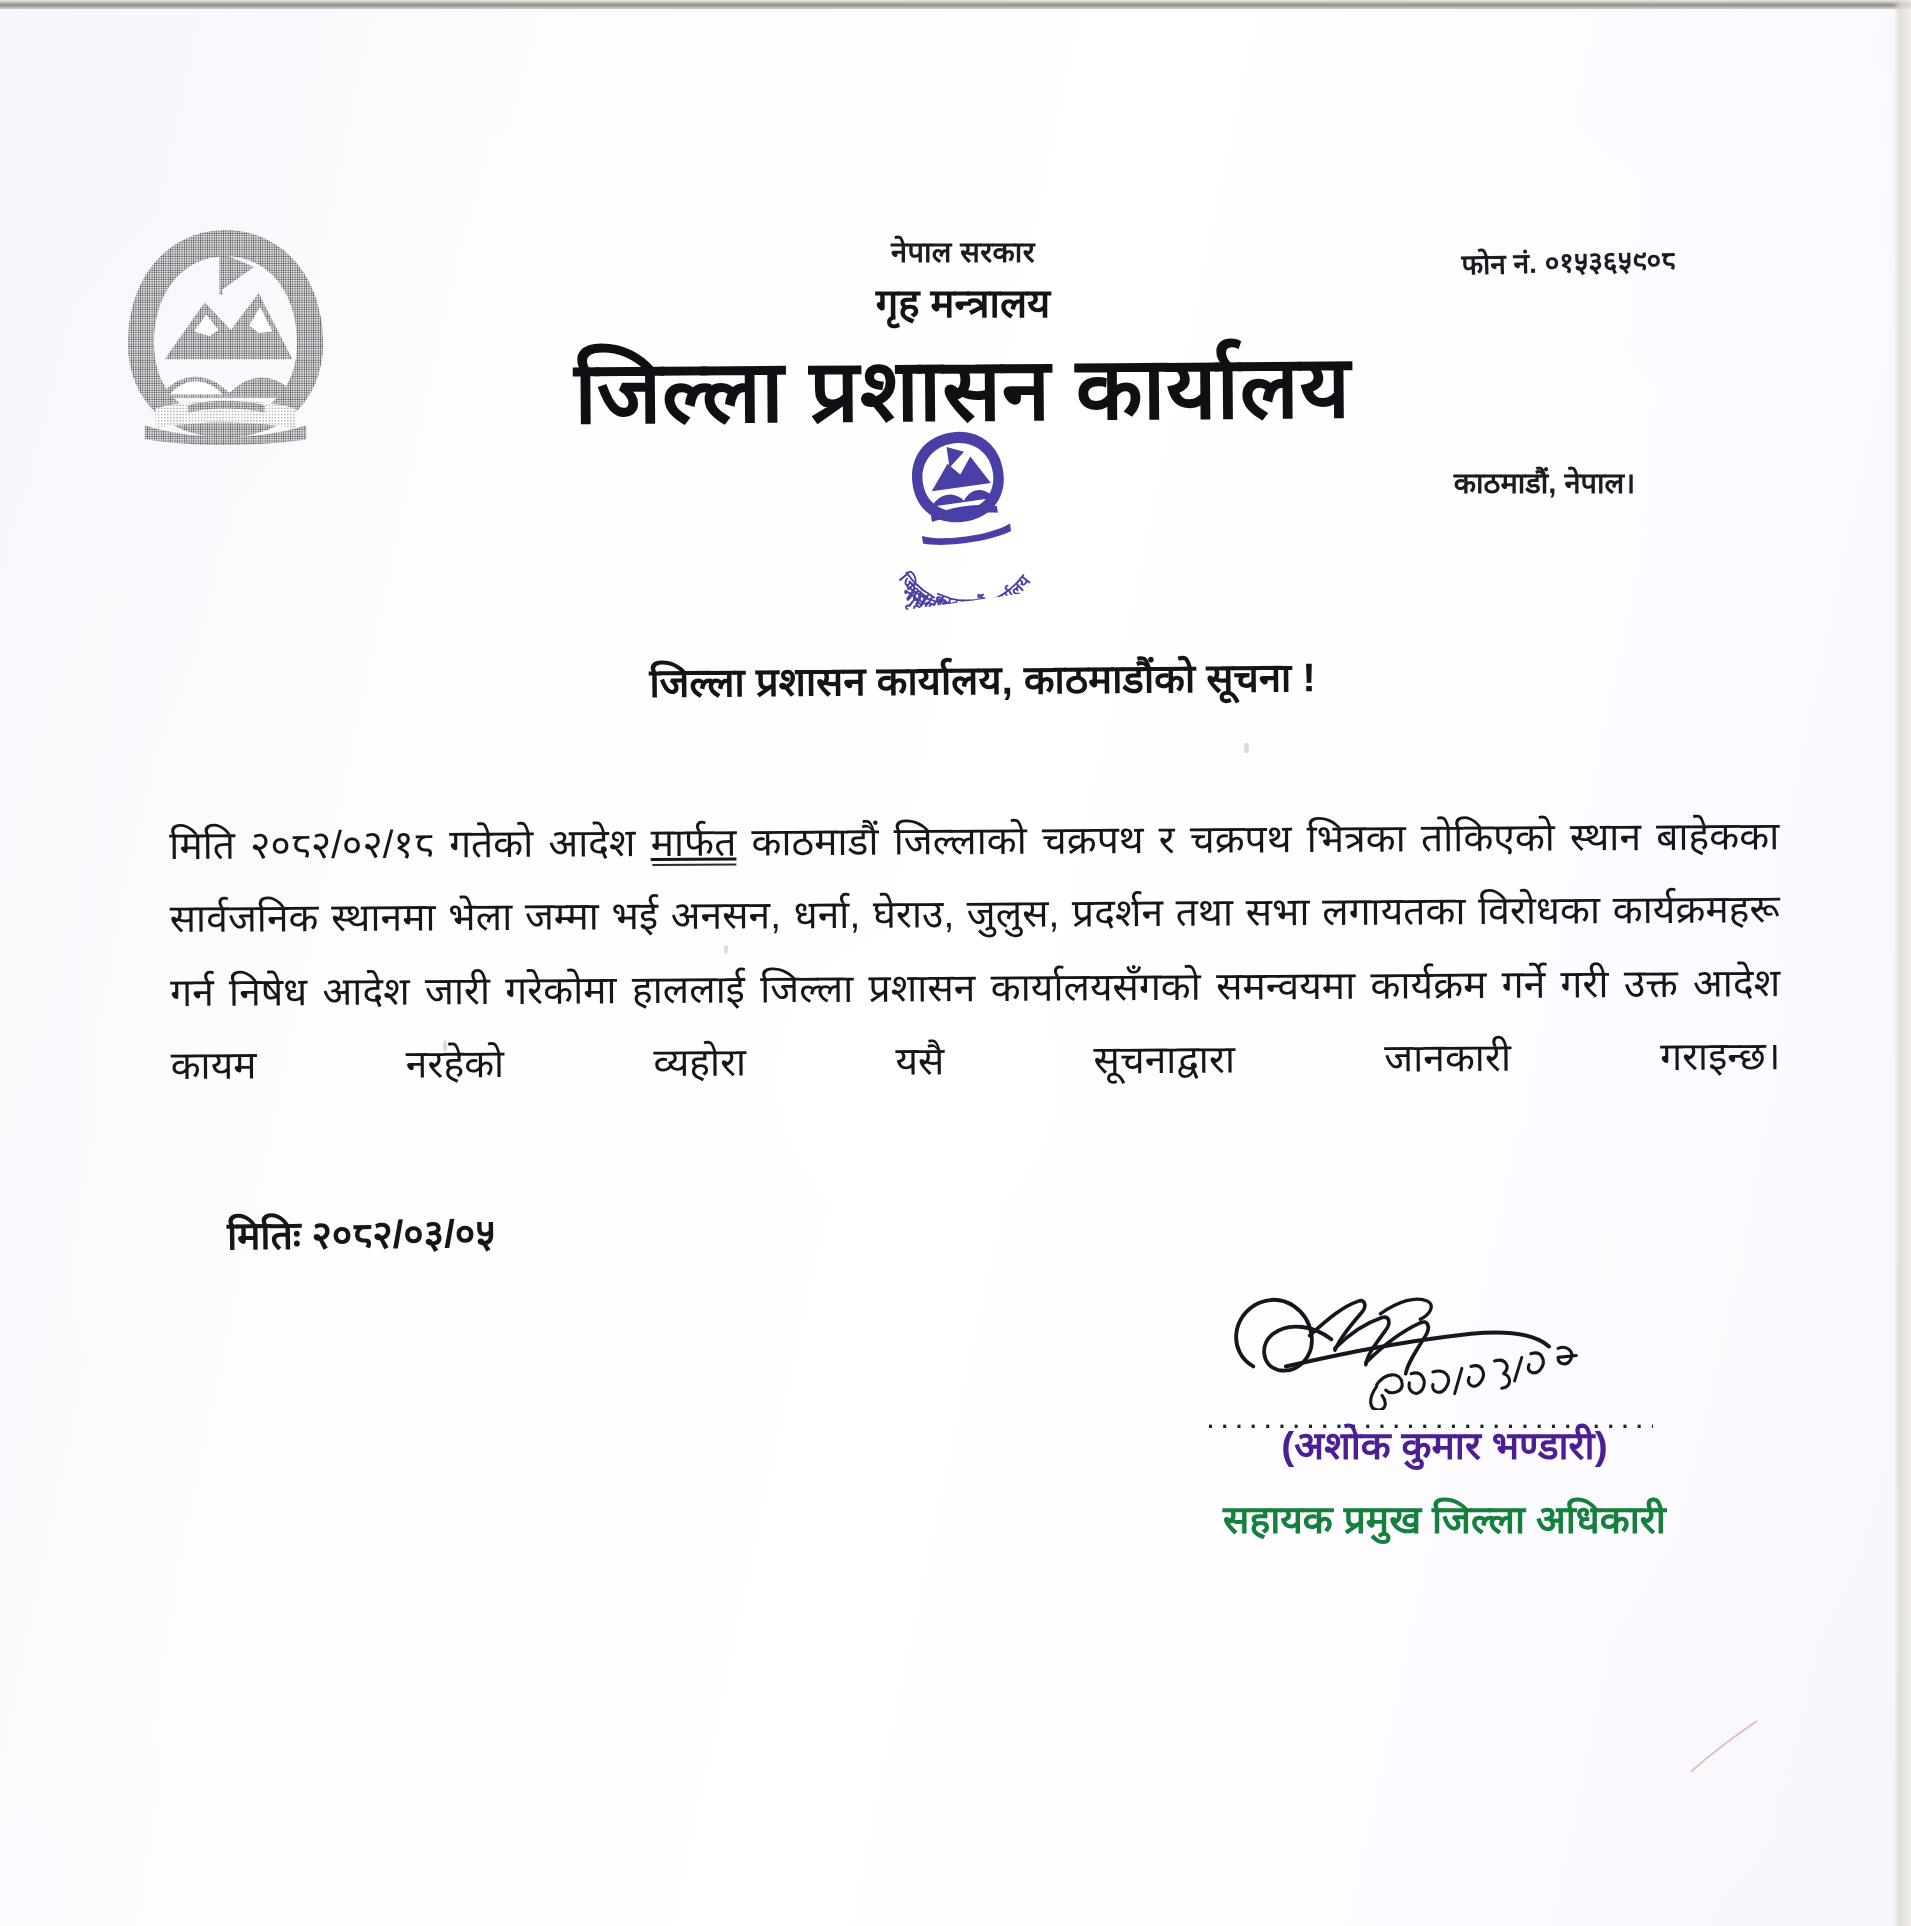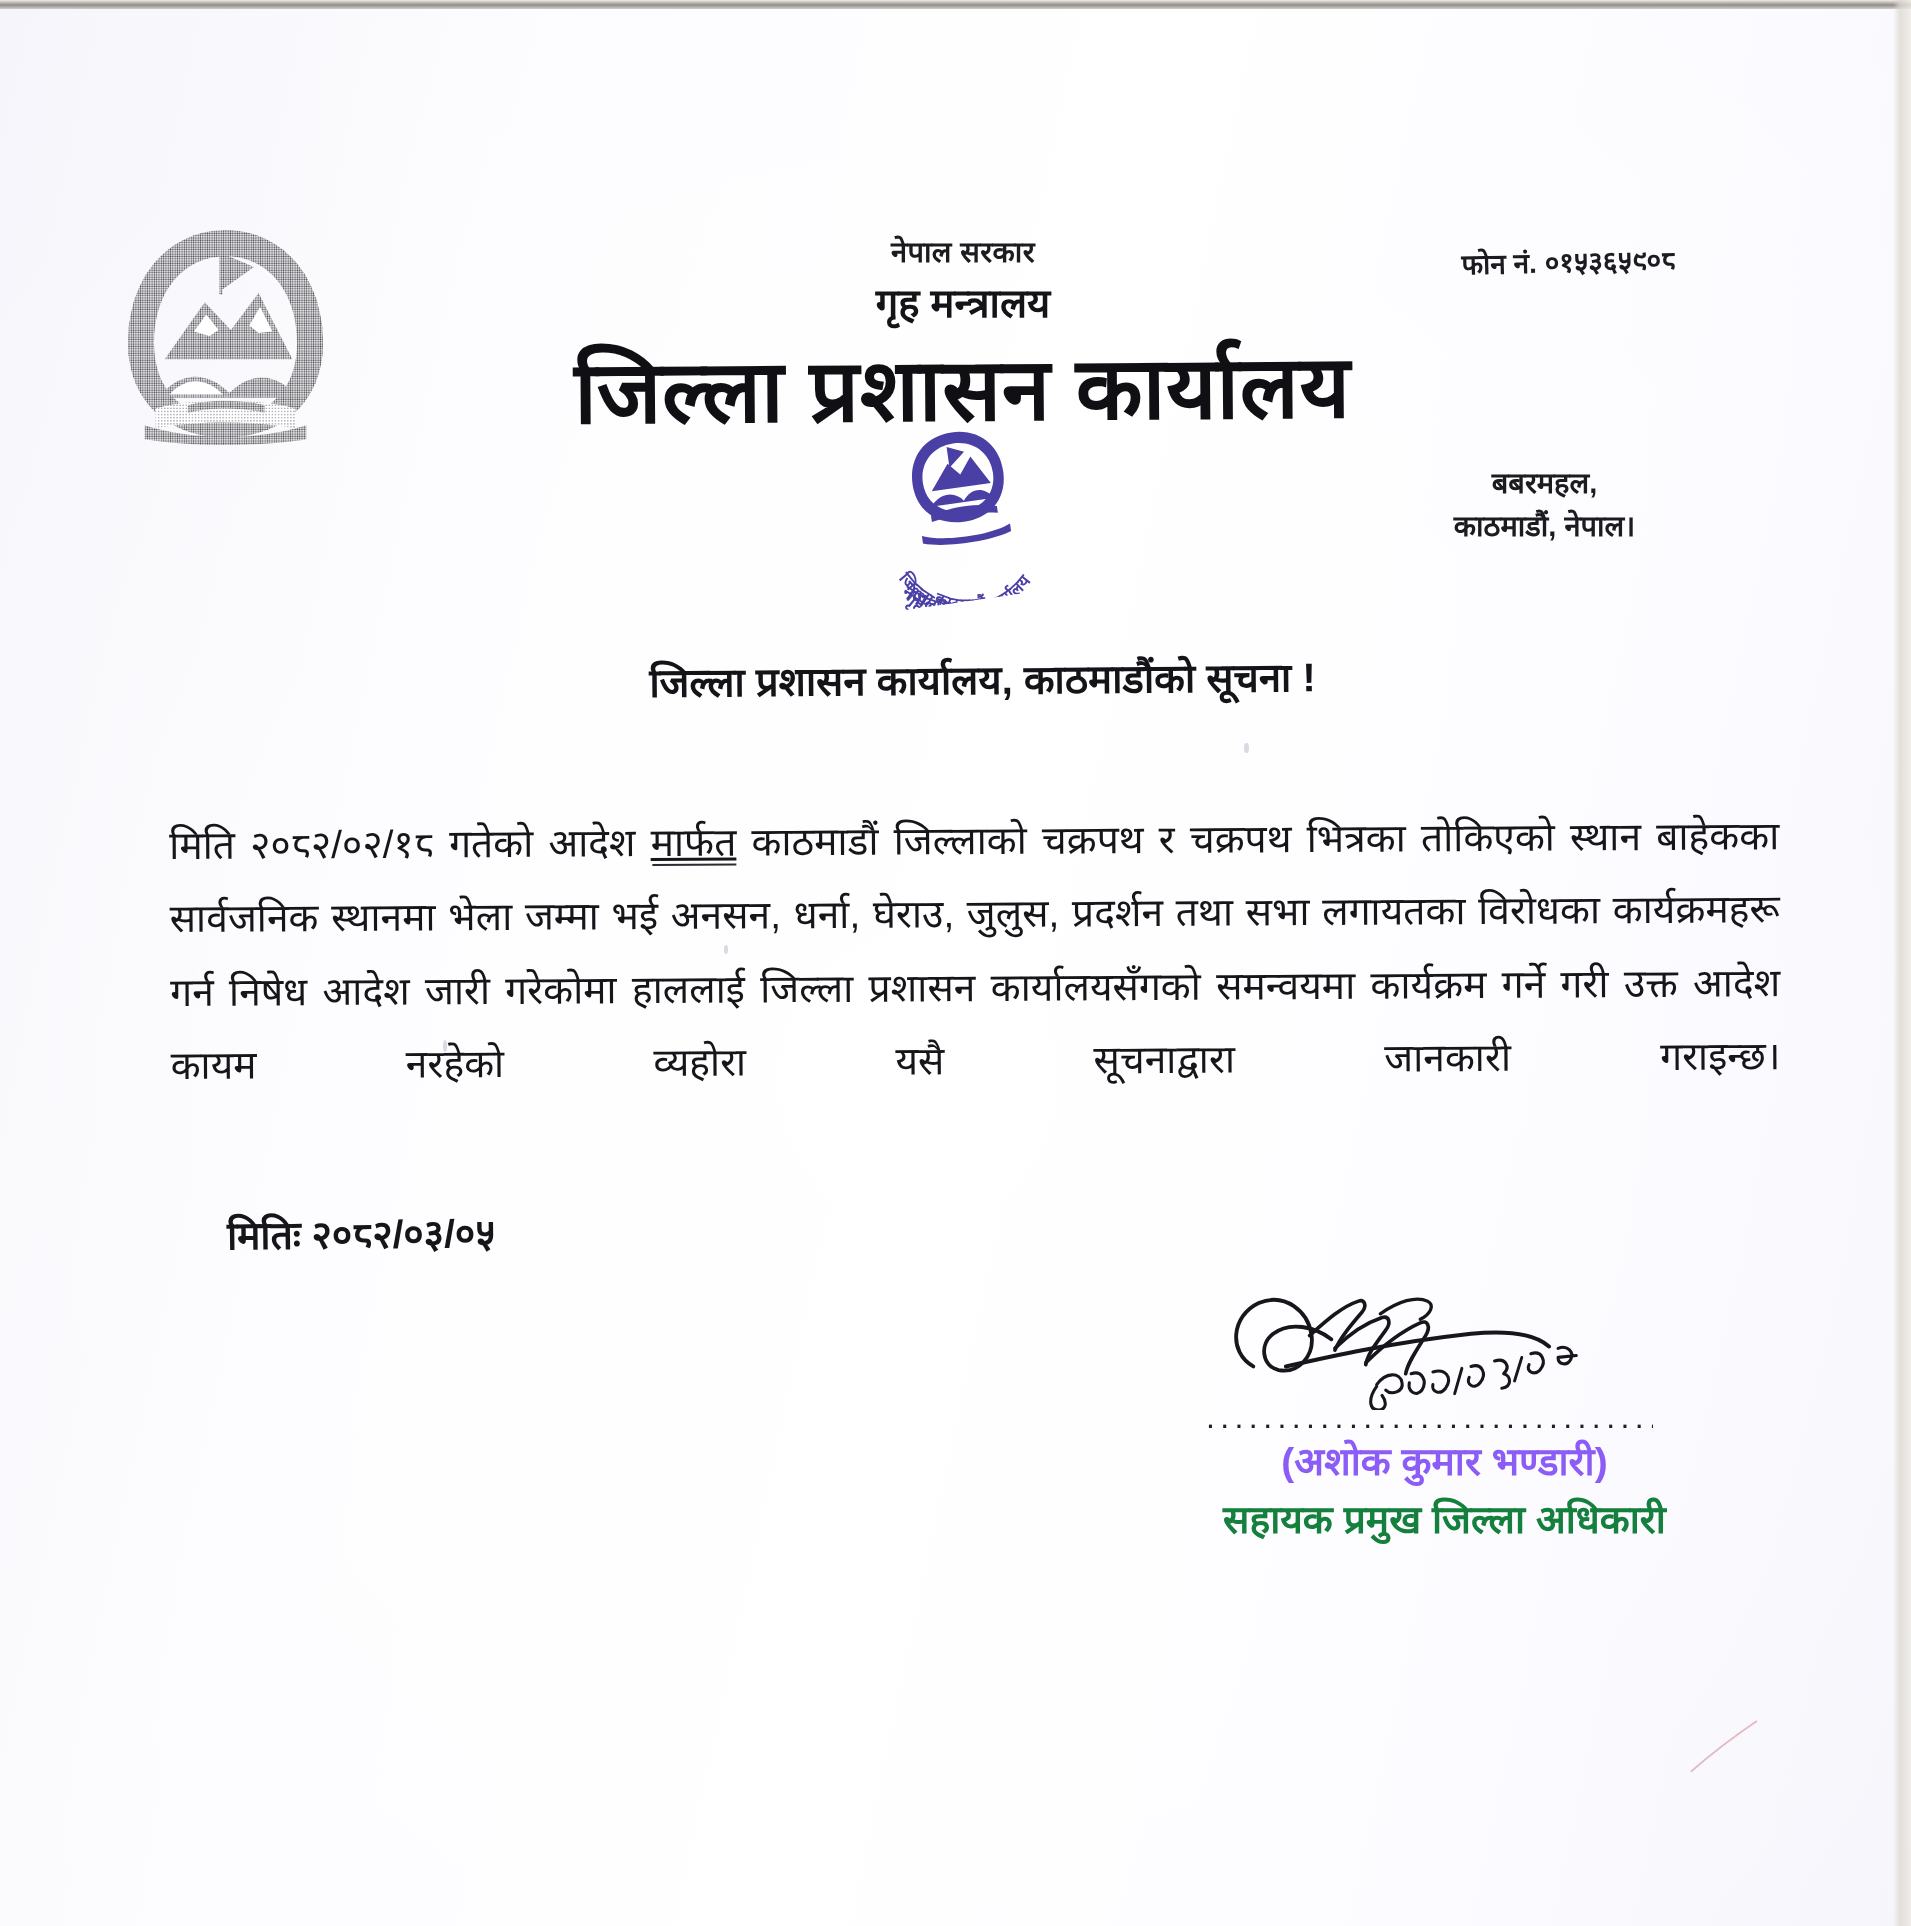--- a/index.html
+++ b/index.html
@@ -192,26 +192,26 @@
     left: 89px; top: 116px;
     width: 447px;
     font-size: 32px;
     letter-spacing: 5.4px;
     color: #1d1d24;
     white-space: nowrap;
     overflow: hidden;
   }
   #signer-name {
     position: absolute;
-    left: 0; top: 150px;
+    left: 0; top: 134px;
     width: 655px;
     text-align: center;
     font-size: 39px;
     font-weight: 700;
-    color: #8b5cf6;
+    color: #4c1d95;
   }
   #signer-designation {
     position: absolute;
     left: 0; top: 208px;
     width: 655px;
     text-align: center;
     font-size: 39px;
     font-weight: 700;
     color: #15803d;
   }
@@ -309,21 +309,20 @@
         </g>
       </svg>
     </div>
 
     <div id="gov-line">नेपाल सरकार</div>
     <div id="ministry-line">गृह मन्त्रालय</div>
     <div id="office-title">जिल्ला प्रशासन कार्यालय</div>
     <div id="phone">फोन नं. ०१५३६५९०८</div>
 
     <div id="address-block">
-      <div>बबरमहल,</div>
       <div>काठमाडौं, नेपाल।</div>
     </div>
 
     <div id="seal">
       <svg viewBox="0 0 300 240" xmlns="http://www.w3.org/2000/svg">
         <defs>
           <path id="arc1" d="M 28 150 A 122 122 0 0 0 272 150" fill="none"></path>
           <path id="arc2" d="M 44 152 A 106 106 0 0 0 256 152" fill="none"></path>
           <path id="arc3" d="M 20 158 A 134 134 0 0 0 280 158" fill="none"></path>
           <path id="arc4" d="M 58 160 A 92 92 0 0 0 242 160" fill="none"></path>

